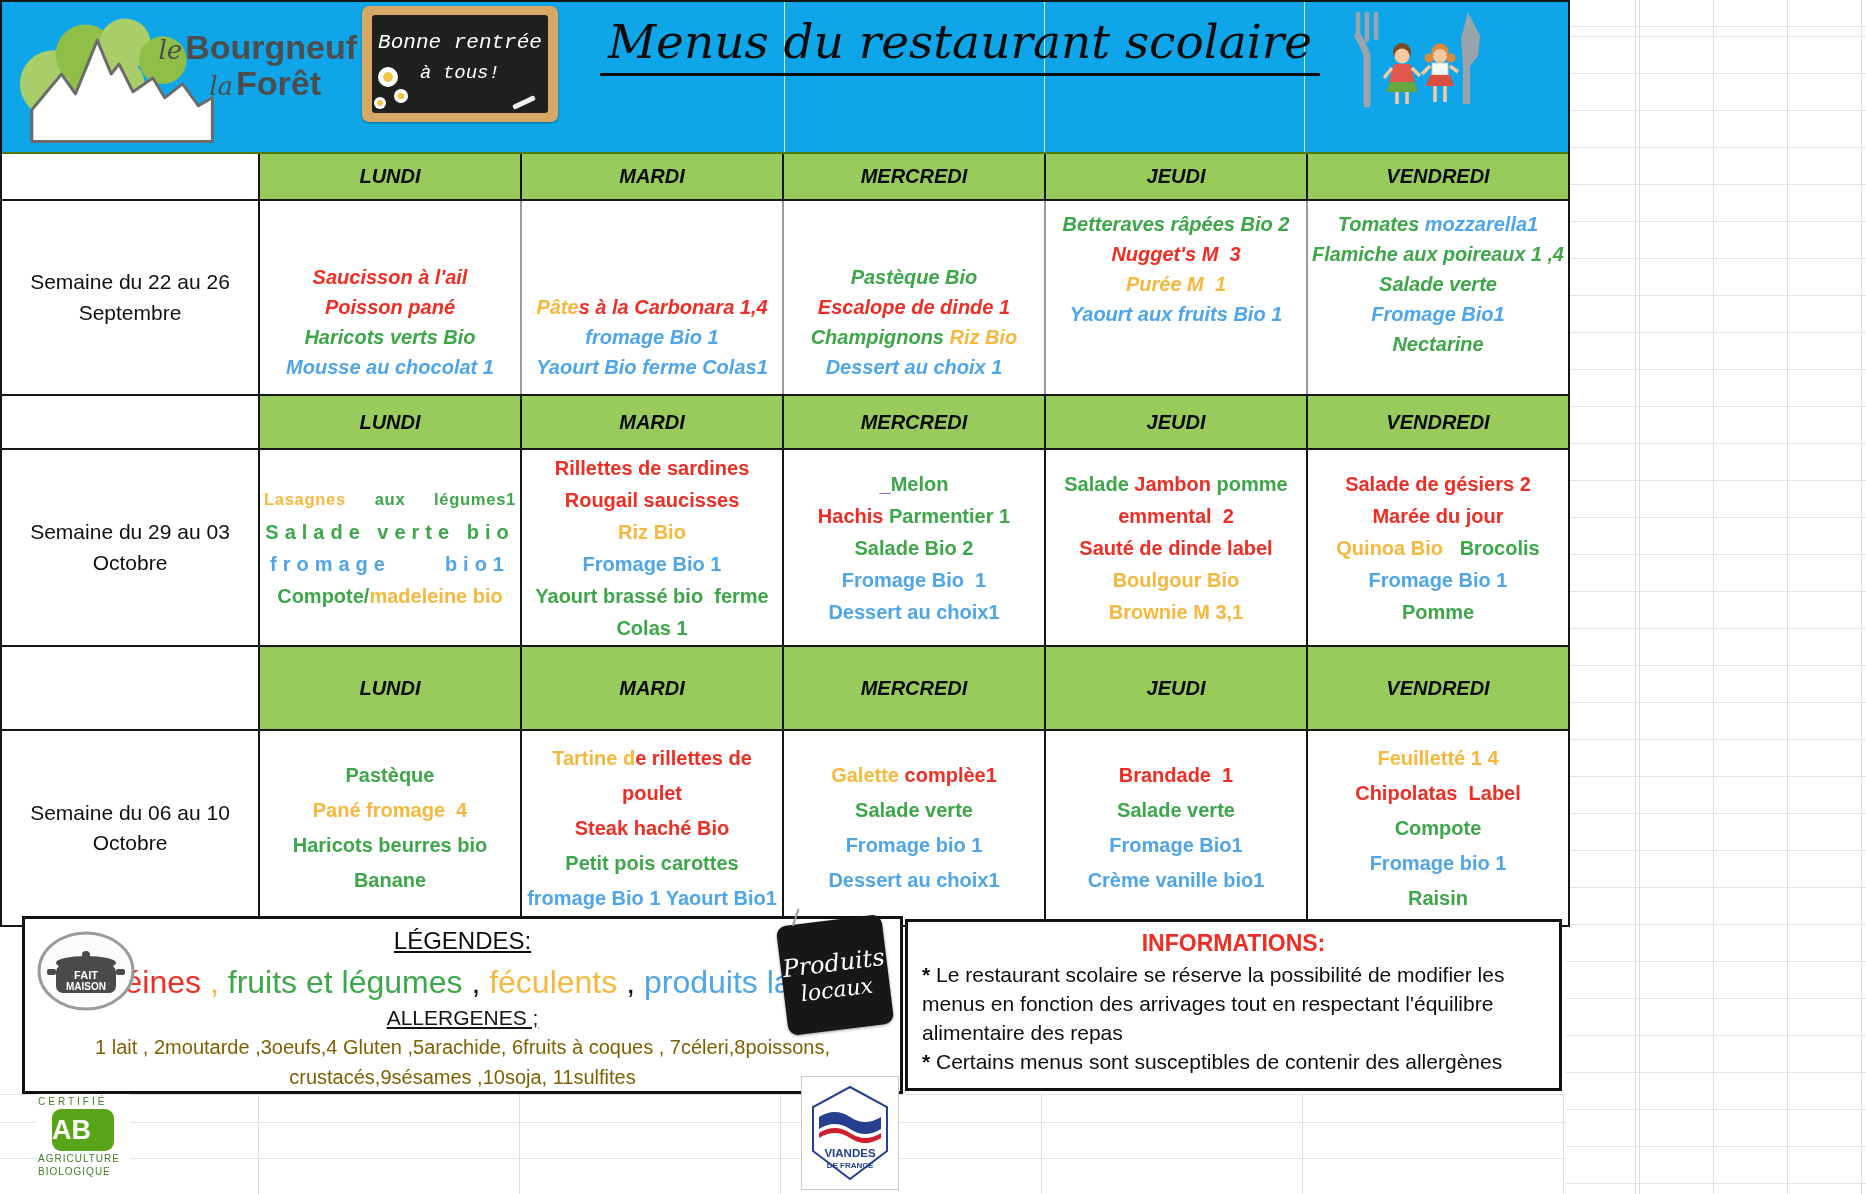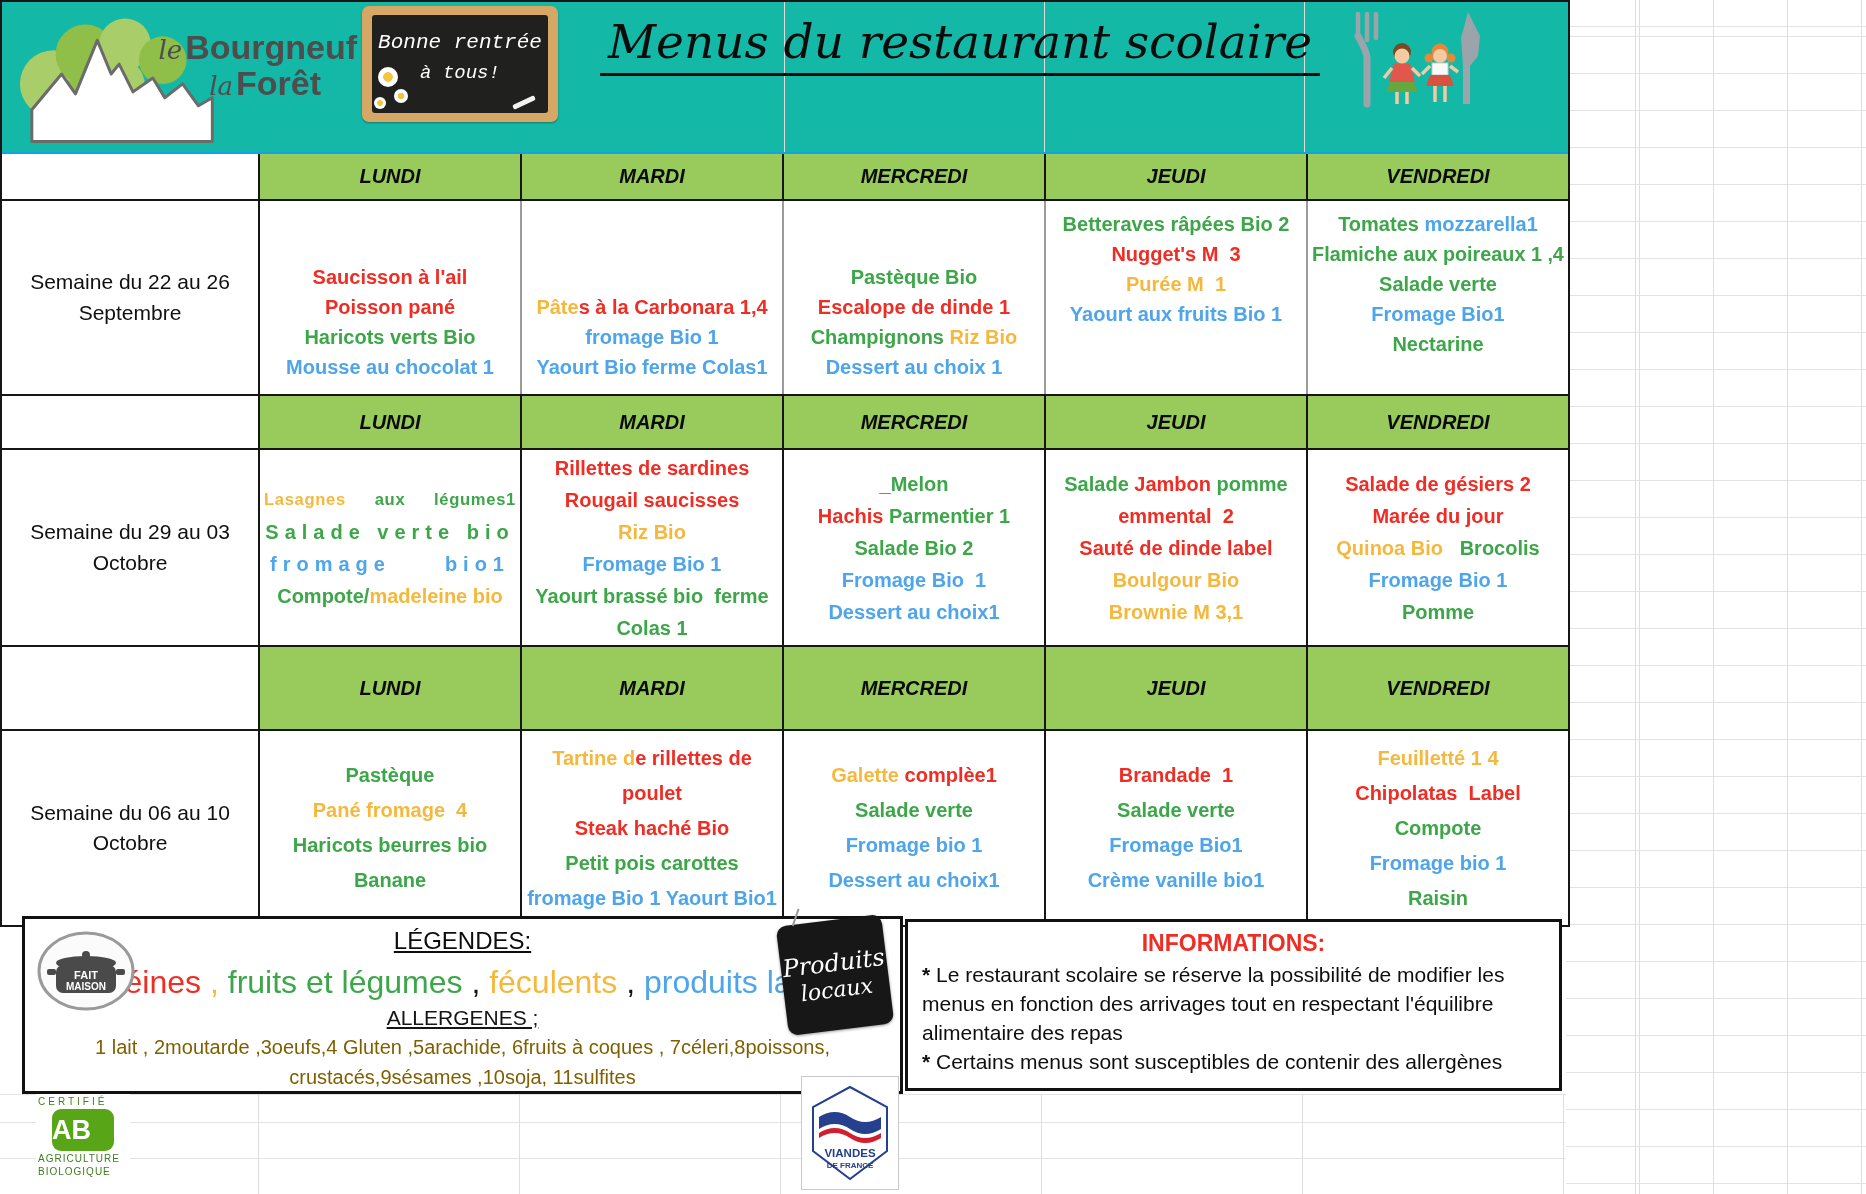--- a/index.html
+++ b/index.html
@@ -12,21 +12,21 @@
       repeating-linear-gradient(to bottom,#e3e3e3 0 1px,transparent 1px 37px);
     background-position:73px 0,0 36px;}
   .grid-bottom{position:absolute;left:0;top:1094px;width:1566px;height:100px;z-index:0;
     background-image:
       repeating-linear-gradient(to right,#dedede 0 1px,transparent 1px 261px),
       repeating-linear-gradient(to bottom,#e3e3e3 0 1px,transparent 1px 36px);
     background-position:258px 0,0 28px;}
 
   
   .sheet{position:absolute;left:0;top:0;width:1566px;background:#fff;border:2px solid #161616;z-index:1;}
-  .band{position:relative;height:150px;border-bottom:2px solid #0ea5e9;background:#14b8a6;}
+  .band{position:relative;height:150px;border-bottom:2px solid #4d7c0f;background:#0ea5e9;}
   .band-line{position:absolute;top:0;bottom:0;width:1px;background:#dcdcdc;}
 
   
   .logo{position:absolute;left:10px;top:6px;width:345px;height:140px;}
   .logo svg{position:absolute;left:0;top:4px;}
   .logo-text{position:absolute;left:130px;top:22px;width:215px;text-align:right;
              color:#4d4d4d;font-weight:bold;font-size:34px;line-height:1.05;}
   .logo-text .script{font-family:"DejaVu Serif",serif;font-style:italic;font-weight:normal;font-size:26px;margin-right:3px;}
   .logo-l2{padding-right:36px;}
 
@@ -56,21 +56,21 @@
           align-items:center;background:#fff;overflow:visible;}
   .t-cell:first-child{border-left:none;}
   .hdr-row .t-cell.day-cell{background:var(--header_green);font-style:italic;font-weight:bold;font-size:20px;color:#0b0b0b;}
   .h0{height:45px;}.h1{height:52px;}.h2{height:82px;}
   .w0{height:193px;}.w1{height:195px;}.w2{height:194px;}
   .label-cell .label-text{width:100%;padding:0 18px;box-sizing:border-box;text-align:center;font-size:21px;line-height:1.45;color:#101010;}
   .menu-cell{padding:0 4px;box-sizing:border-box;}
   .menu-cell.va-t{justify-content:flex-start;padding-top:8px;}
   .menu-cell.va-b{justify-content:flex-end;padding-bottom:12px;}
   .line{width:100%;text-align:center;white-space:pre;font-weight:bold;font-size:20px;}
-  .w0 .line{height:30px;line-height:30px;}
+  .w0 .line{height:30px;line-height:30px;font-style:italic;}
   .w1 .line{height:32px;line-height:32px;}
   .w2 .line{height:35px;line-height:35px;}
   .w0 .menu-cell{border-left-color:#9b9b9b;}
   .w0 .menu-cell:nth-child(2){border-left-color:#161616;}
   .line.f-ls{letter-spacing:.30em;}
   .line.f-lsj{display:flex;justify-content:space-between;letter-spacing:.30em;padding:0 6px;box-sizing:border-box;}
   .line.f-ws{word-spacing:.55em;letter-spacing:.04em;}
 
   
   .legend-box{position:absolute;left:22px;top:916px;width:881px;height:178px;border:3px solid #111;

